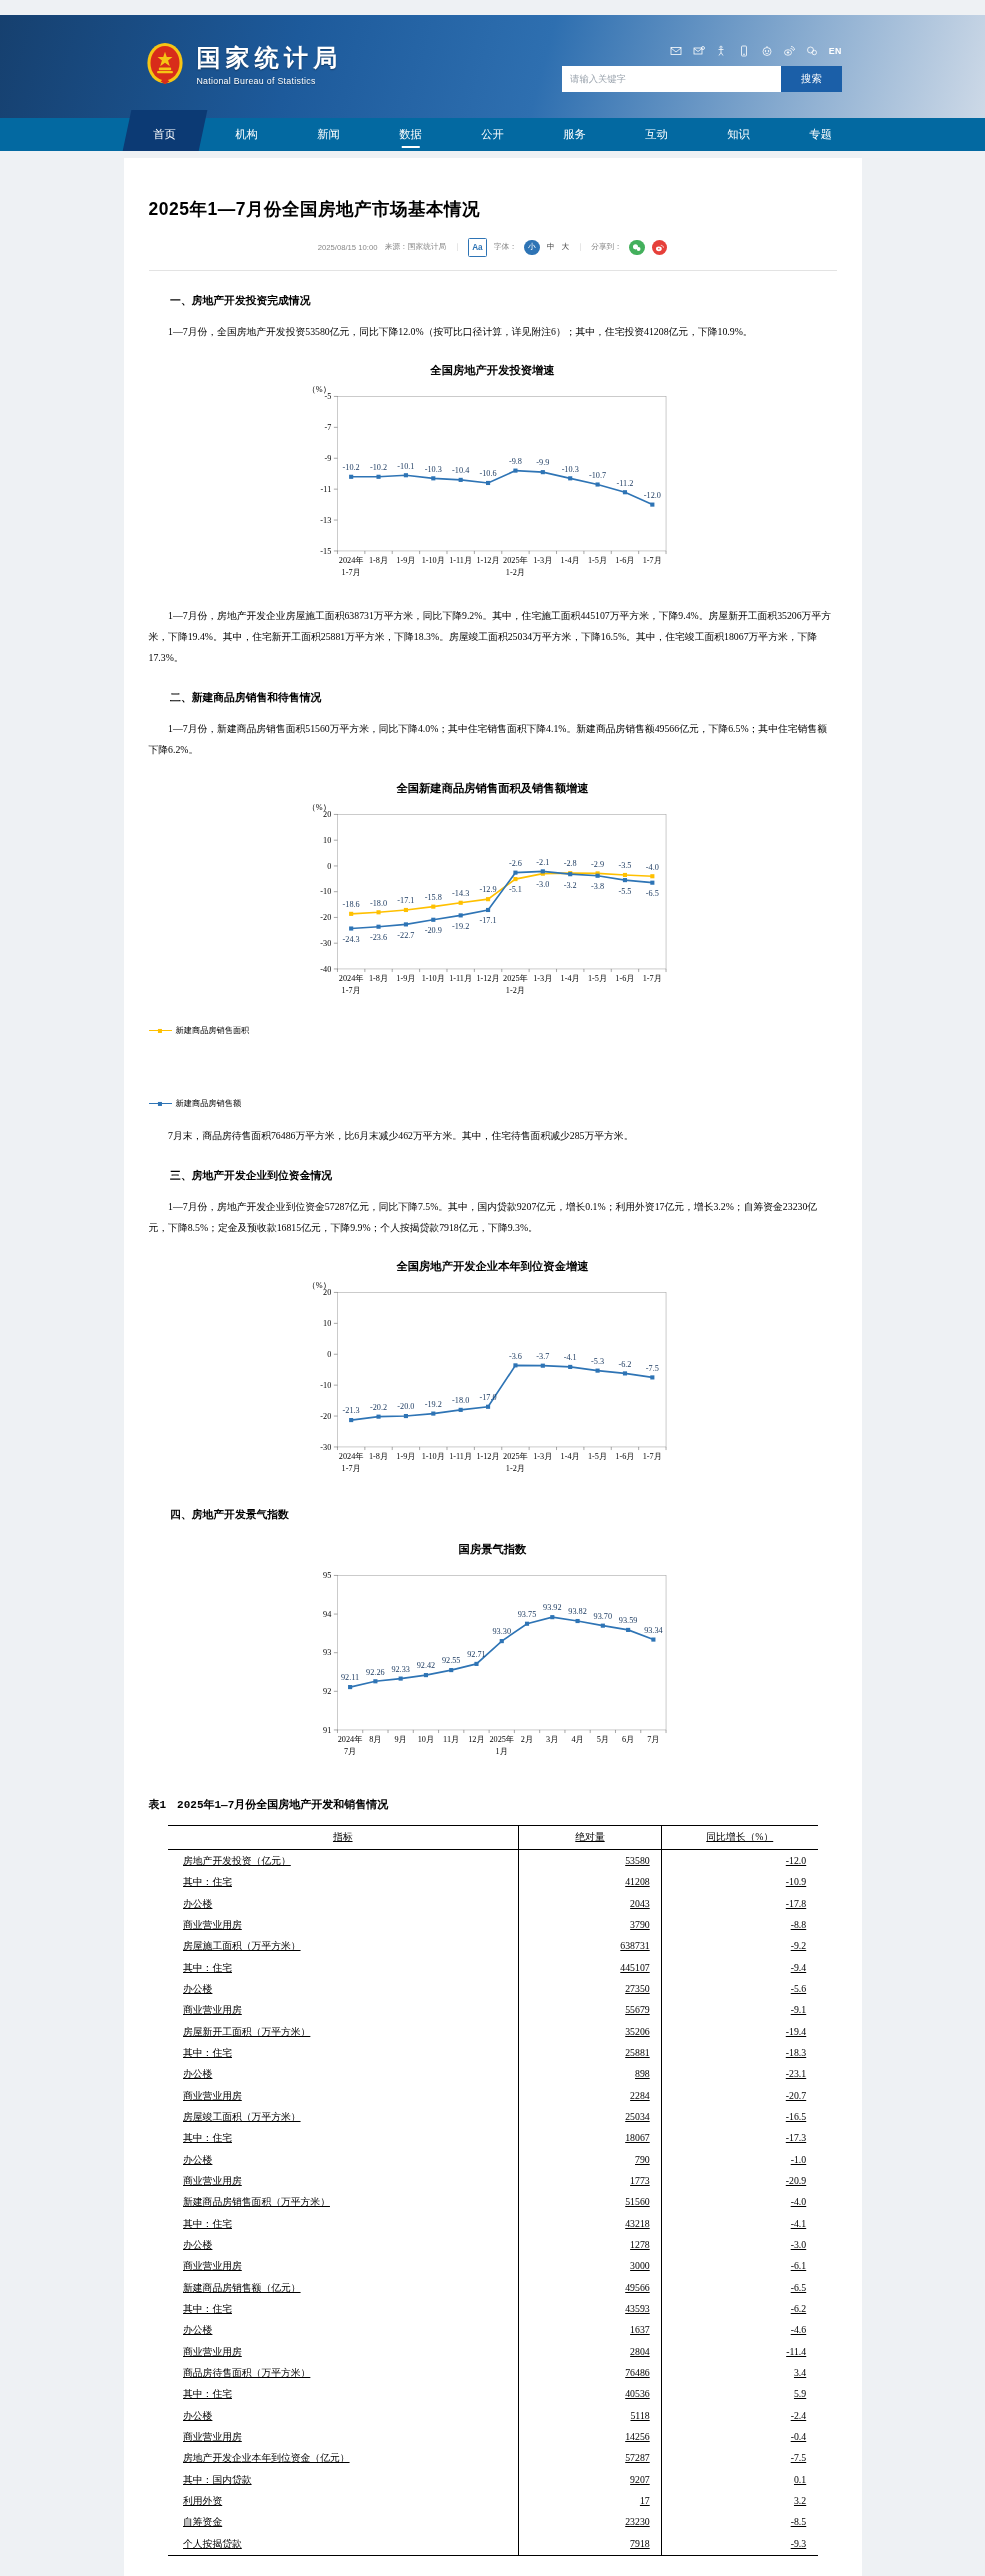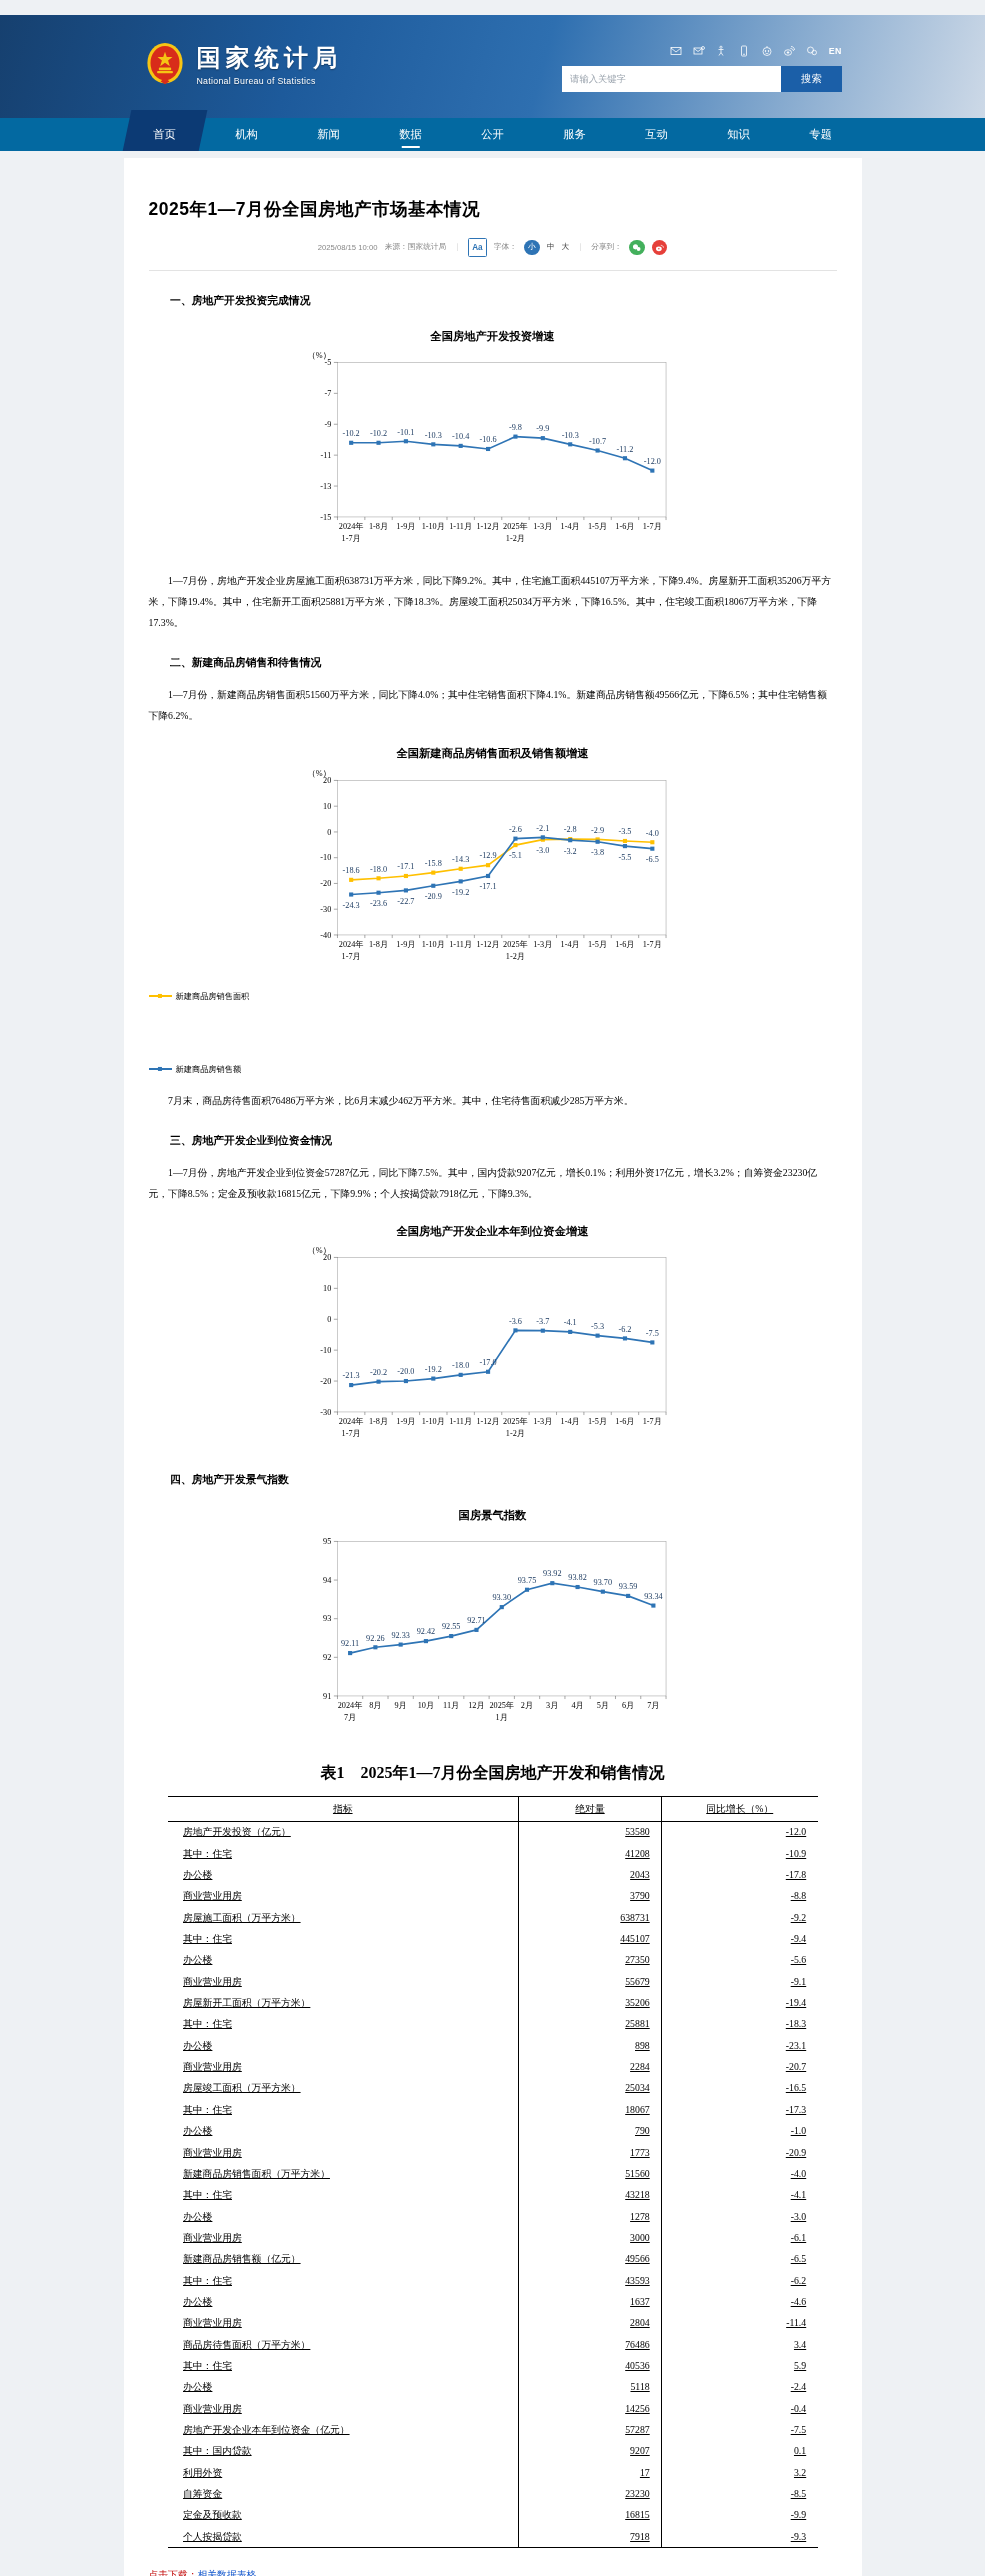--- a/index.html
+++ b/index.html
@@ -44,21 +44,21 @@
   .body-text{font-family:"Liberation Serif","DejaVu Serif",serif;}
   .sec-h{font-family:"Liberation Sans","DejaVu Sans",sans-serif;font-size:10.8px;font-weight:bold;text-indent:2em;margin:23px 0 5.2px;}
   .para{font-size:9.8px;line-height:2.15;text-indent:2em;margin:13.4px 0;}
   .chart-block{text-align:center;margin:20.6px 0 15.5px;}
   .chart-title{font-family:"Liberation Sans","DejaVu Sans",sans-serif;font-size:11.3px;font-weight:bold;margin-bottom:3.1px;}
   .legend{display:flex;justify-content:center;gap:62px;margin-top:18px;font-family:"Liberation Serif","DejaVu Serif",serif;font-size:8.2px;flex-direction:column;}
   .legend-item{display:flex;align-items:center;gap:4.1px;}
   .lswatch{position:relative;width:23px;height:1.5px;display:inline-block;}
   .lswatch::after{content:"";position:absolute;left:50%;top:50%;width:4.1px;height:4.1px;transform:translate(-50%,-50%);background:inherit;}
   
-  .tbl-caption{text-align:center;font-family:Liberation Serif, serif;font-size:16px;font-weight:bold;margin:29px 0 12.4px;}
+  .tbl-caption{font-family:Liberation Mono, monospace;font-size:11px;font-weight:bold;margin:29px 0 12.4px;}
   table.datatbl{border-collapse:collapse;margin:0 auto;width:650px;font-family:"Liberation Serif","DejaVu Serif",serif;font-size:9.8px;border-top:1.5px solid #000;border-bottom:1.5px solid #000;text-decoration:underline;}
   table.datatbl th{font-weight:normal;padding:5.2px 4.1px;}
   table.datatbl thead{border-bottom:1px solid #000;}
   table.datatbl td{padding:2.6px 4.1px;line-height:1.65;}
   table.datatbl .vline{border-left:0.5px solid #000;}
   table.datatbl td.num,table.datatbl th.num{text-align:right;padding-right:11.3px;}
   table.datatbl td.lab{text-align:left;padding-left:15.5px;}
   td.lab.ind1{padding-left:30px;}
   td.lab.ind2{padding-left:66px;}
   
@@ -201,20 +201,21 @@
           <ellipse cx="10" cy="15" rx="7.5" ry="6"></ellipse>
           <circle cx="10" cy="15" r="2" fill="#e6403a"></circle>
           <path d="M15 6c3.5 0 7 2.5 7 6" stroke="#fff" stroke-width="2" fill="none"></path>
         </svg>
       </span>
   </div>
 
   <div class="body-text">
 
     <h3 class="sec-h">一、房地产开发投资完成情况</h3>
+    <p class="para">1—7月份，全国房地产开发投资53580亿元，同比下降12.0%（按可比口径计算，详见附注6）；其中，住宅投资41208亿元，下降10.9%。</p>
     <div class="chart-block">
       <div class="chart-title">全国房地产开发投资增速</div>
       <svg width="392" height="206" viewBox="0 0 760 400">
           <rect x="78" y="30" width="638" height="300" fill="none" stroke="#9a9a9a" stroke-width="1"></rect>
           <line x1="71" y1="30" x2="78" y2="30" stroke="#555"></line>
           <text x="66" y="35" text-anchor="end" font-size="16" font-family="Liberation Serif, DejaVu Serif, serif" fill="#000">-5</text>
           <line x1="71" y1="90" x2="78" y2="90" stroke="#555"></line>
           <text x="66" y="95" text-anchor="end" font-size="16" font-family="Liberation Serif, DejaVu Serif, serif" fill="#000">-7</text>
           <line x1="71" y1="150" x2="78" y2="150" stroke="#555"></line>
           <text x="66" y="155" text-anchor="end" font-size="16" font-family="Liberation Serif, DejaVu Serif, serif" fill="#000">-9</text>
@@ -702,25 +703,20 @@
             <td class="lab ind2">利用外资</td>
             <td class="num vline">17</td>
             <td class="num vline">3.2</td>
           </tr>
           <tr>
             <td class="lab ind2">自筹资金</td>
             <td class="num vline">23230</td>
             <td class="num vline">-8.5</td>
           </tr>
           <tr>
-            <td class="lab ind2">定金及预收款</td>
-            <td class="num vline">16815</td>
-            <td class="num vline">-9.9</td>
-          </tr>
-          <tr>
             <td class="lab ind2">个人按揭贷款</td>
             <td class="num vline">7918</td>
             <td class="num vline">-9.3</td>
           </tr>
         </tbody>
     </table>
 
     <p class="dl-line">
       <span class="dl-prefix">点击下载：</span><span class="dl-link">相关数据表格</span>
     </p>

